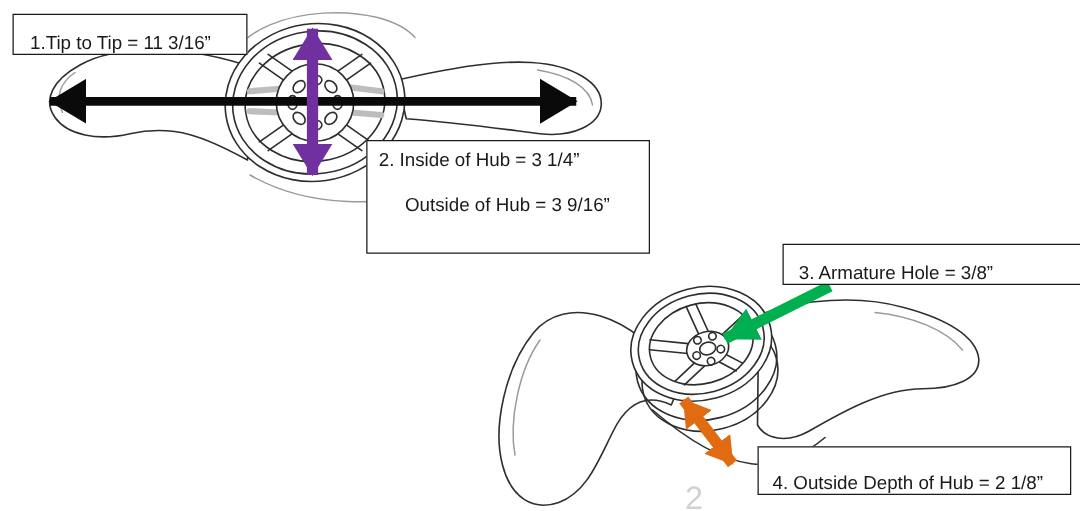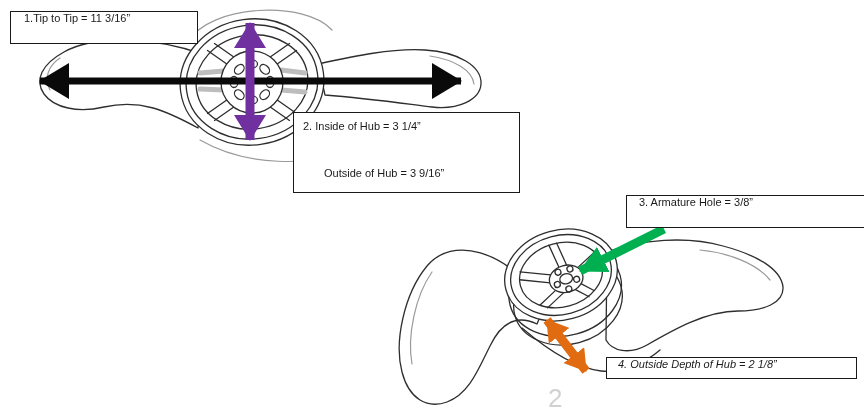--- a/index.html
+++ b/index.html
@@ -28,32 +28,32 @@
   #mk-hub   path{fill:var(--hub_arrow);}
   #mk-arm   path{fill:var(--armature_arrow);}
   #mk-depth path{fill:var(--depth_arrow);}
 
   
   .callout{
     position:absolute;
     background:#ffffff;
     border:1.5px solid var(--box_border);
     color:#1a1a1a;
-    font-size:11px;
+    font-size:15px;
     box-sizing:border-box;
     display:flex;
-    align-items:flex-start;
+    align-items:flex-end;
     white-space:nowrap;
   }
   #box-tip    {left:10px;  top:11px;  width:188px; height:33px; padding-left:13px;}
-  #box-hub    {left:293px; top:112px; width:227px; height:81px; display:block; padding:7px 8px 0 9px;}
+  #box-hub    {left:293px; top:112px; width:227px; height:91px; display:block; padding:7px 8px 0 9px;}
   #box-hub .line1{display:block;}
-  #box-hub .line2{display:block; margin-top:35px; padding-left:21px;}
+  #box-hub .line2{display:block; margin-top:19px; padding-left:21px;}
   #box-arm    {left:626px; top:195px; width:242px; height:33px; padding-left:12px;}
-  #box-depth  {left:606px; top:357px; width:251px; height:22px; padding-left:11px;font-style:italic;}
+  #box-depth  {left:606px; top:357px; width:251px; height:39px; padding-left:11px;}
 </style>
 </head>
 <body>
 
 <div id="stage">
 
   <svg id="artwork" width="864" height="409" viewBox="0 0 864 409">
     <defs>
       <marker id="mk-tip" markerWidth="31" markerHeight="36" refX="29" refY="18" orient="auto-start-reverse" markerUnits="userSpaceOnUse">
         <path d="M0,0 L30,18 L0,36 Z"></path>

